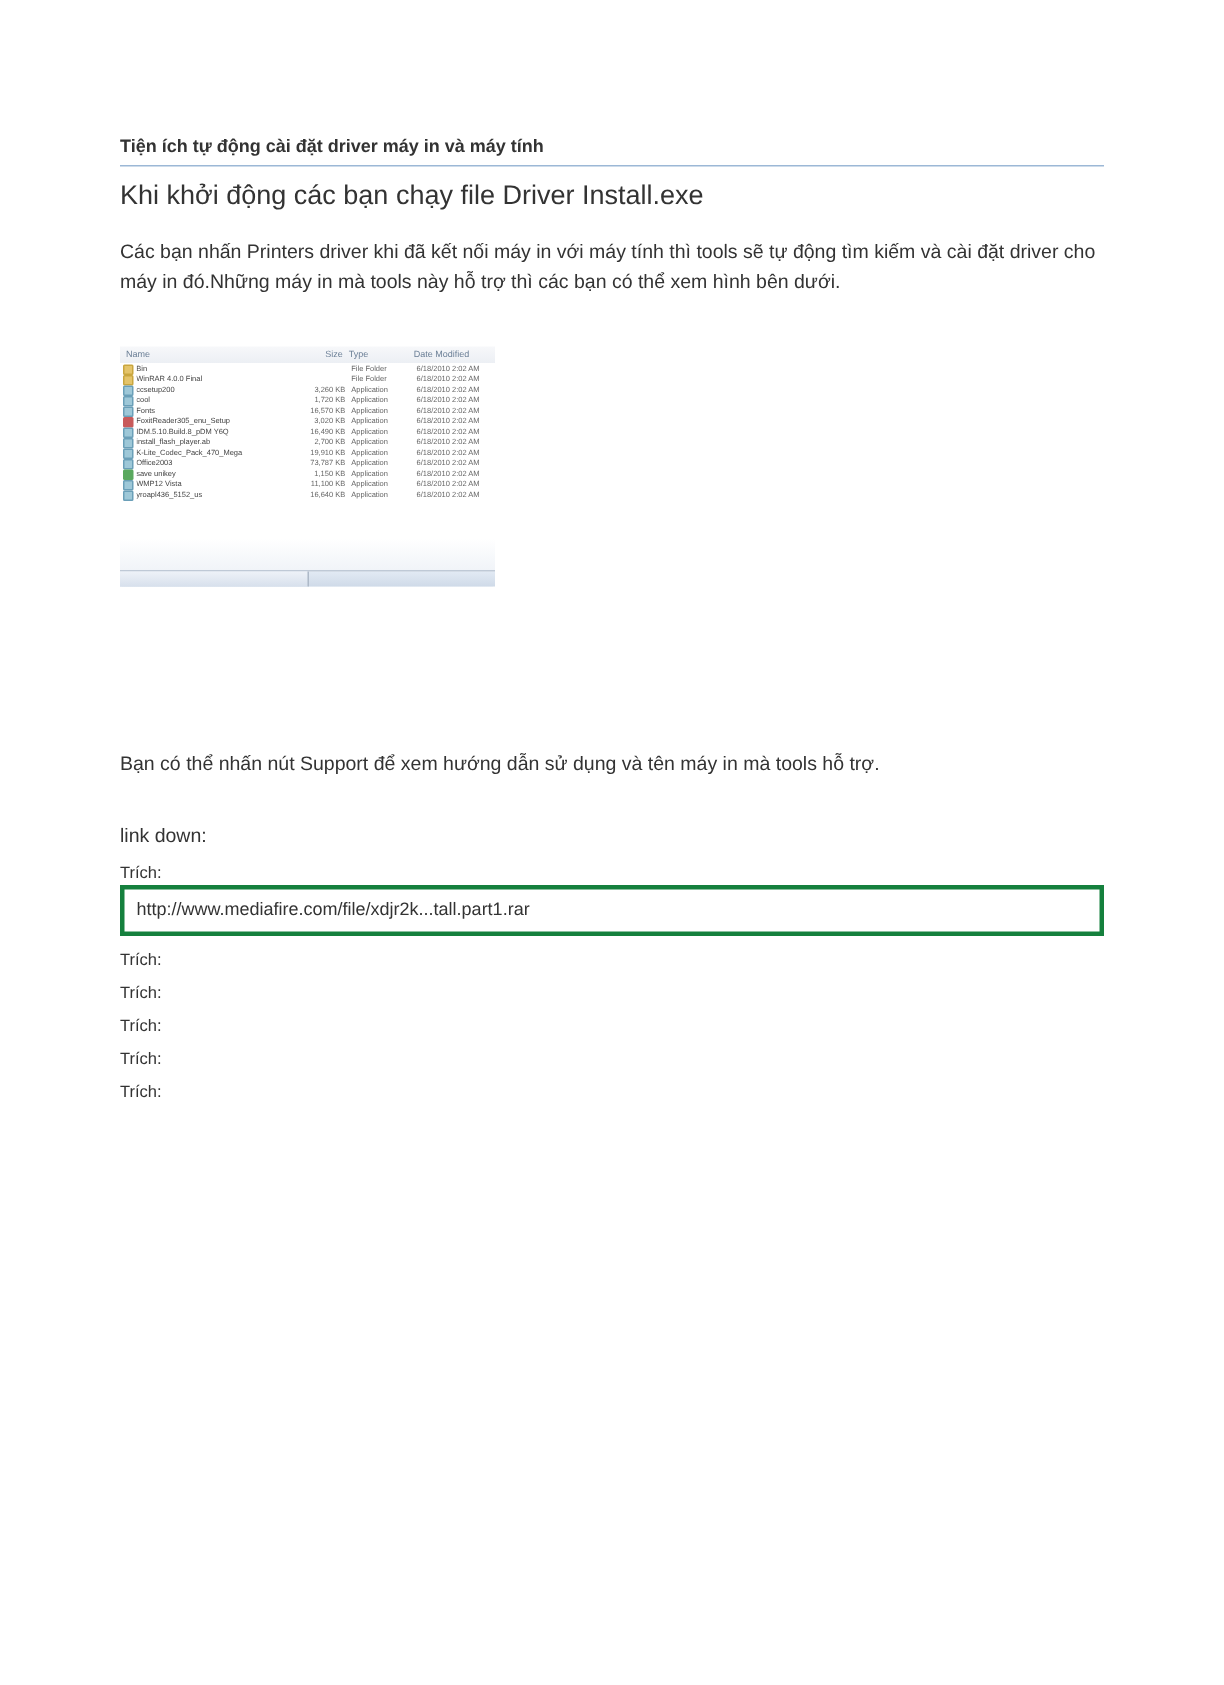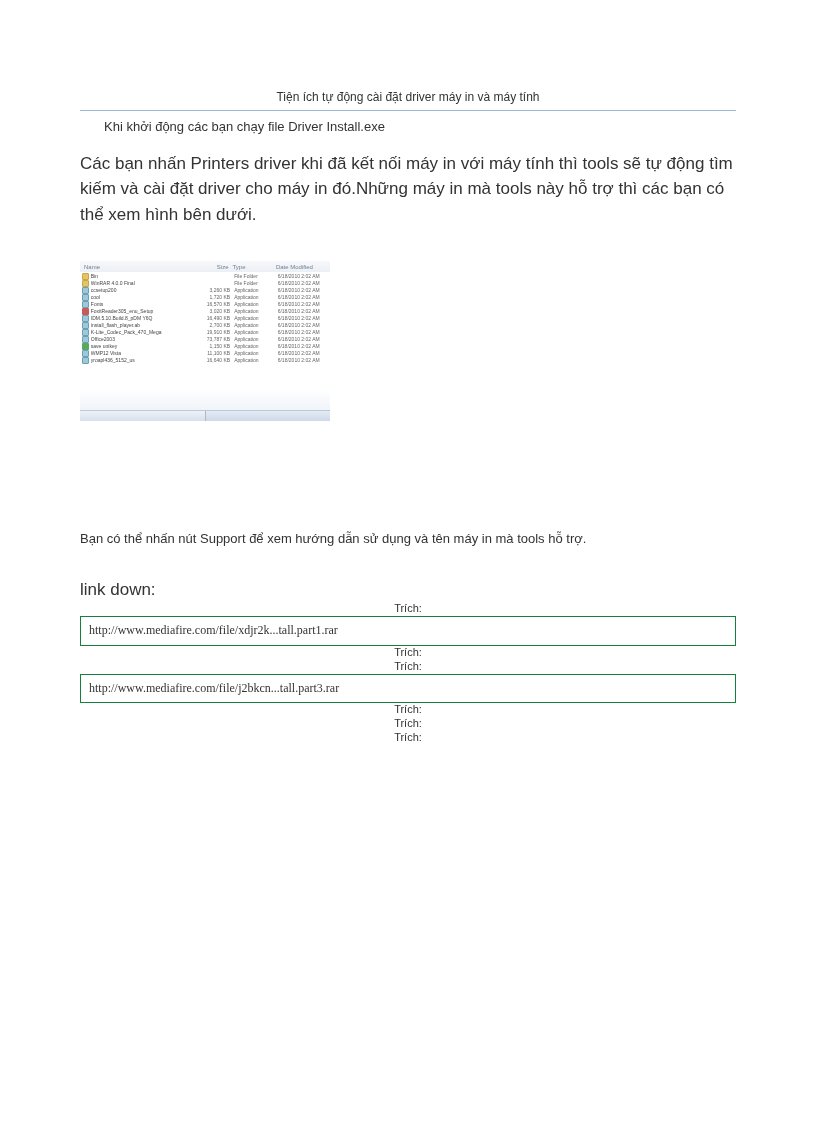--- a/index.html
+++ b/index.html
@@ -10,38 +10,36 @@
     font-family: Verdana, Geneva, sans-serif;
     font-size: 12px;
     color: #333;
     background: #fff;
     box-sizing: border-box;
   }
   .page {
     padding: 90px 80px 40px 80px;
   }
   .title {
-    font-weight: normal;
+    font-weight: bold;
     font-size: 12px;
     margin-bottom: 6px;
-    text-align: center;
   }
   .hr {
     border: none;
     border-top: 1px solid #9cb8d6;
     margin: 0 0 6px 0;
   }
   .intro {
-    font-size: 13px;
+    font-size: 18px;
     line-height: 1.5;
     margin-bottom: 14px;
-    margin-left: 24px;
   }
   .para {
-    font-size: 17px;
+    font-size: 13px;
     line-height: 1.5;
     margin-bottom: 0;
   }
   .brk {
     height: 14px;
   }
 
   
   .file-panel {
     width: 250px;
@@ -103,28 +101,28 @@
   }
 
   .subpara {
     margin-top: 108px;
     font-size: 13px;
     line-height: 1.5;
   }
 
   .quote-label {
     font-size: 11px;
+    margin-top: 10px;
     margin-bottom: 2px;
-    text-align: center;
   }
   .quote-box {
-    border: 1px solid #15803d;
+    border: 3px solid #15803d;
     padding: 6px 8px;
     font-size: 12px;
-    font-family: Liberation Serif, serif;
+    font-family: Liberation Sans, sans-serif;
     line-height: 1.3;
   }
 </style>
 </head>
 <body>
 
 <div class="page">
 
   <div class="title">Tiện ích tự động cài đặt driver máy in và máy tính</div>
   <hr class="hr">
@@ -243,19 +241,18 @@
   <div class="subpara">Bạn có thể nhấn nút Support để xem hướng dẫn sử dụng và tên máy in mà tools hỗ trợ.</div>
   <div class="brk"></div>
   <div class="brk"></div>
   <div class="para">link down:</div>
 
   <div id="quote-blocks">
       <div class="quote-label">Trích:</div>
       <div class="quote-box"><span>http://www.mediafire.com/file/xdjr2k...tall.part1.rar</span></div>
       <div class="quote-label">Trích:</div>
       <div class="quote-label">Trích:</div>
-      <div class="quote-box"><span>http://www.mediafire.com/file/j2bkcn...tall.part3.rar</span></div>
       <div class="quote-label">Trích:</div>
       <div class="quote-label">Trích:</div>
       <div class="quote-label">Trích:</div>
     </div>
 
 </div>
 
 </body></html>

